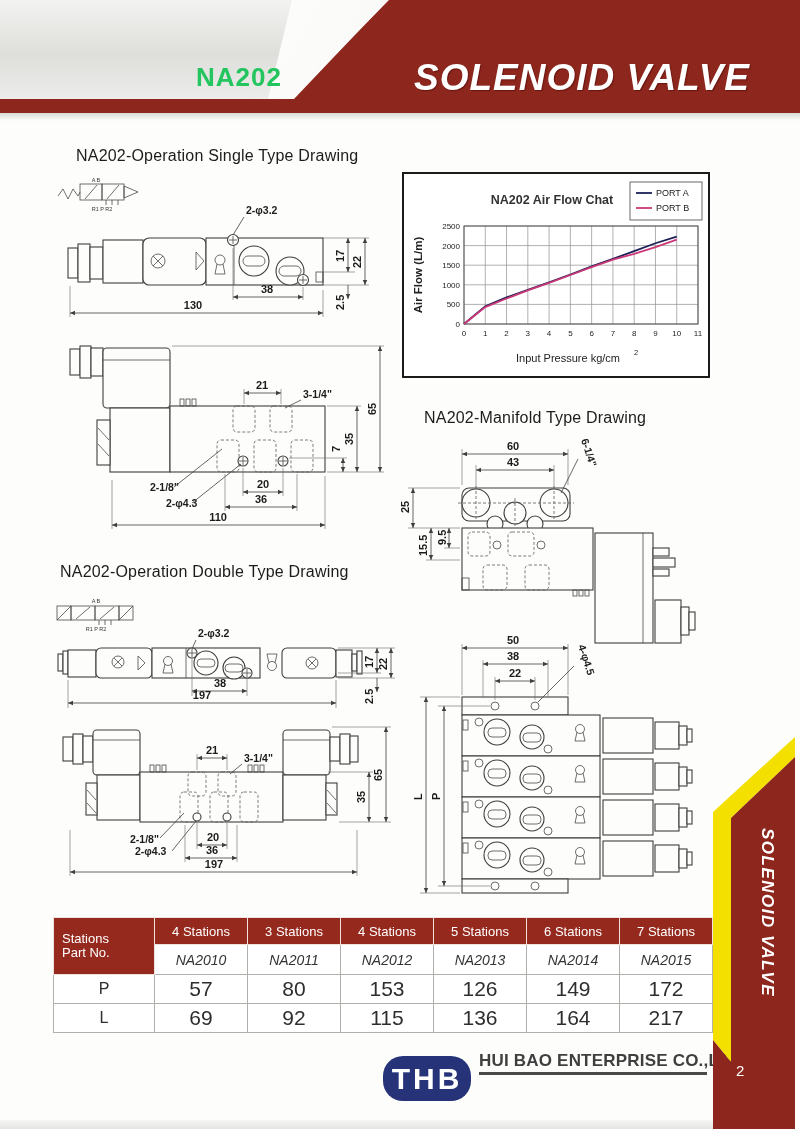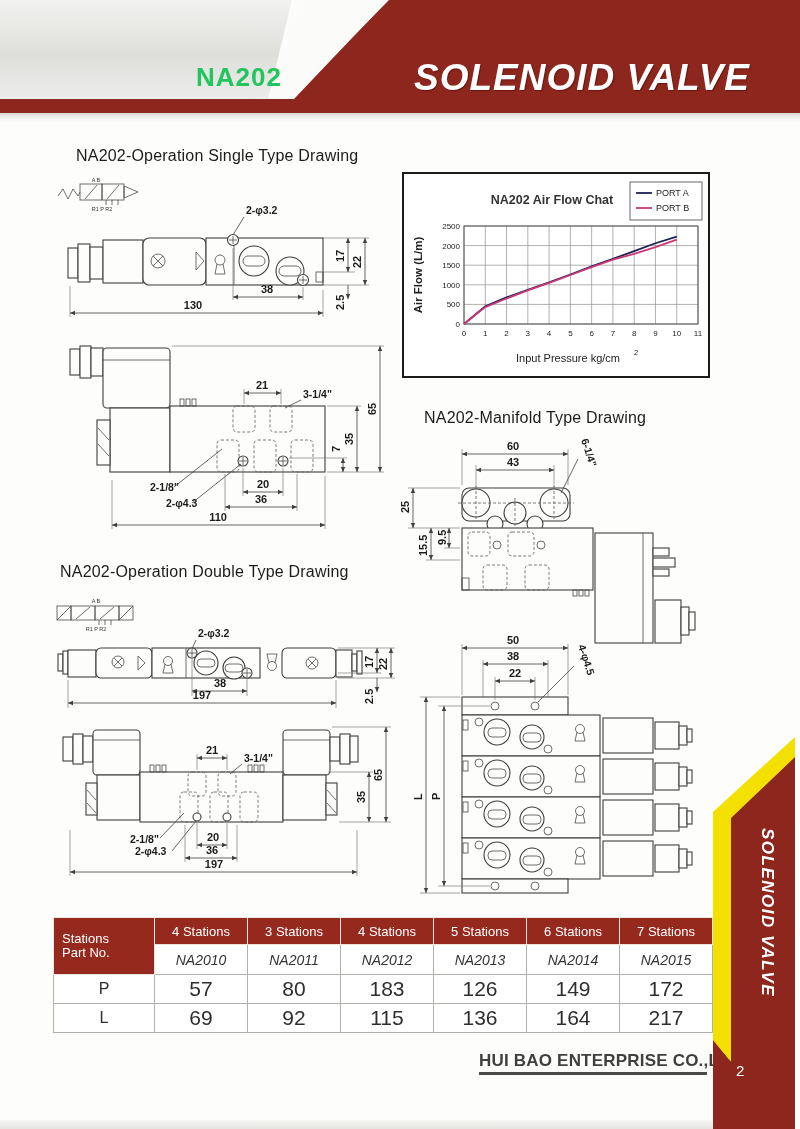--- a/index.html
+++ b/index.html
@@ -534,37 +534,38 @@
           <td class="pn">NA2011</td>
           <td class="pn">NA2012</td>
           <td class="pn">NA2013</td>
           <td class="pn">NA2014</td>
           <td class="pn">NA2015</td>
         </tr>
         <tr>
           <td class="lbl">P</td>
           <td class="val">57</td>
           <td class="val">80</td>
-          <td class="val">183</td>
+          <td class="val">153</td>
           <td class="val">126</td>
           <td class="val">149</td>
           <td class="val">172</td>
         </tr>
         <tr>
           <td class="lbl">L</td>
           <td class="val">69</td>
           <td class="val">92</td>
           <td class="val">115</td>
           <td class="val">136</td>
           <td class="val">164</td>
           <td class="val">217</td>
         </tr>
       </tbody>
     </table>
 
+  <div class="thb-logo"><span>THB</span></div>
   <div class="company">HUI BAO ENTERPRISE CO.,LTD</div>
   <div class="f-rule"></div>
 
   <svg id="sidebar" width="100" height="409" viewBox="700 720 100 409">
     <polygon points="795,737 713,812 713,1040 731,1062 731,818 795,757" fill="#f3df00"></polygon>
     <polygon points="795,757 731,818 731,1062 713,1040 713,1129 795,1129" fill="#8d261c"></polygon>
     <text class="sb-vert" transform="rotate(90 762 828)" x="762" y="828">SOLENOID VALVE</text>
     <text class="sb-page" x="736" y="1076">2</text>
   </svg>
 

